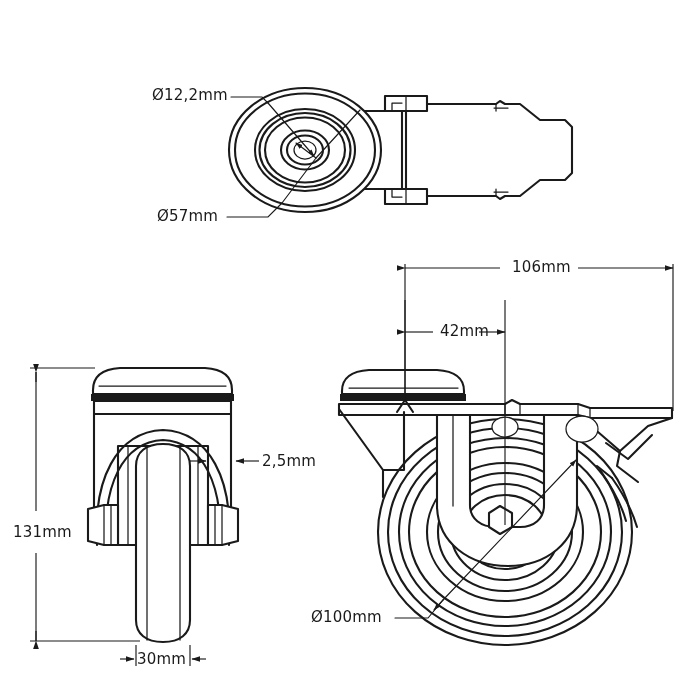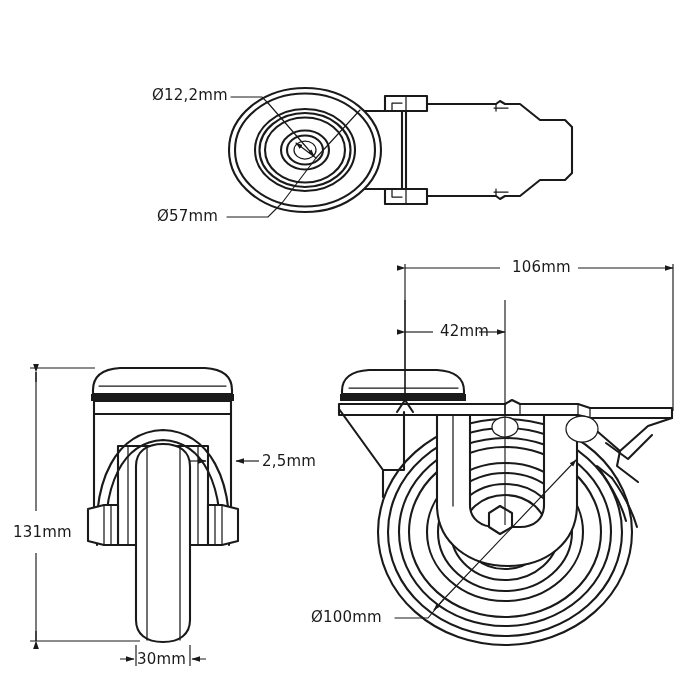--- a/index.html
+++ b/index.html
@@ -9,21 +9,20 @@
   }
   body {
     font-family: "DejaVu Sans", sans-serif;
   }
   #sheet {
     position: relative;
     width: 700px;
     height: 700px;
     background: #ffffff;
     overflow: hidden;
-    border-radius: 7px;
   }
   #sheet svg {
     position: absolute;
     left: 0;
     top: 0;
     display: block;
   }
   .dimtext {
     font-family: "DejaVu Sans", sans-serif;
     font-size: 15px;

